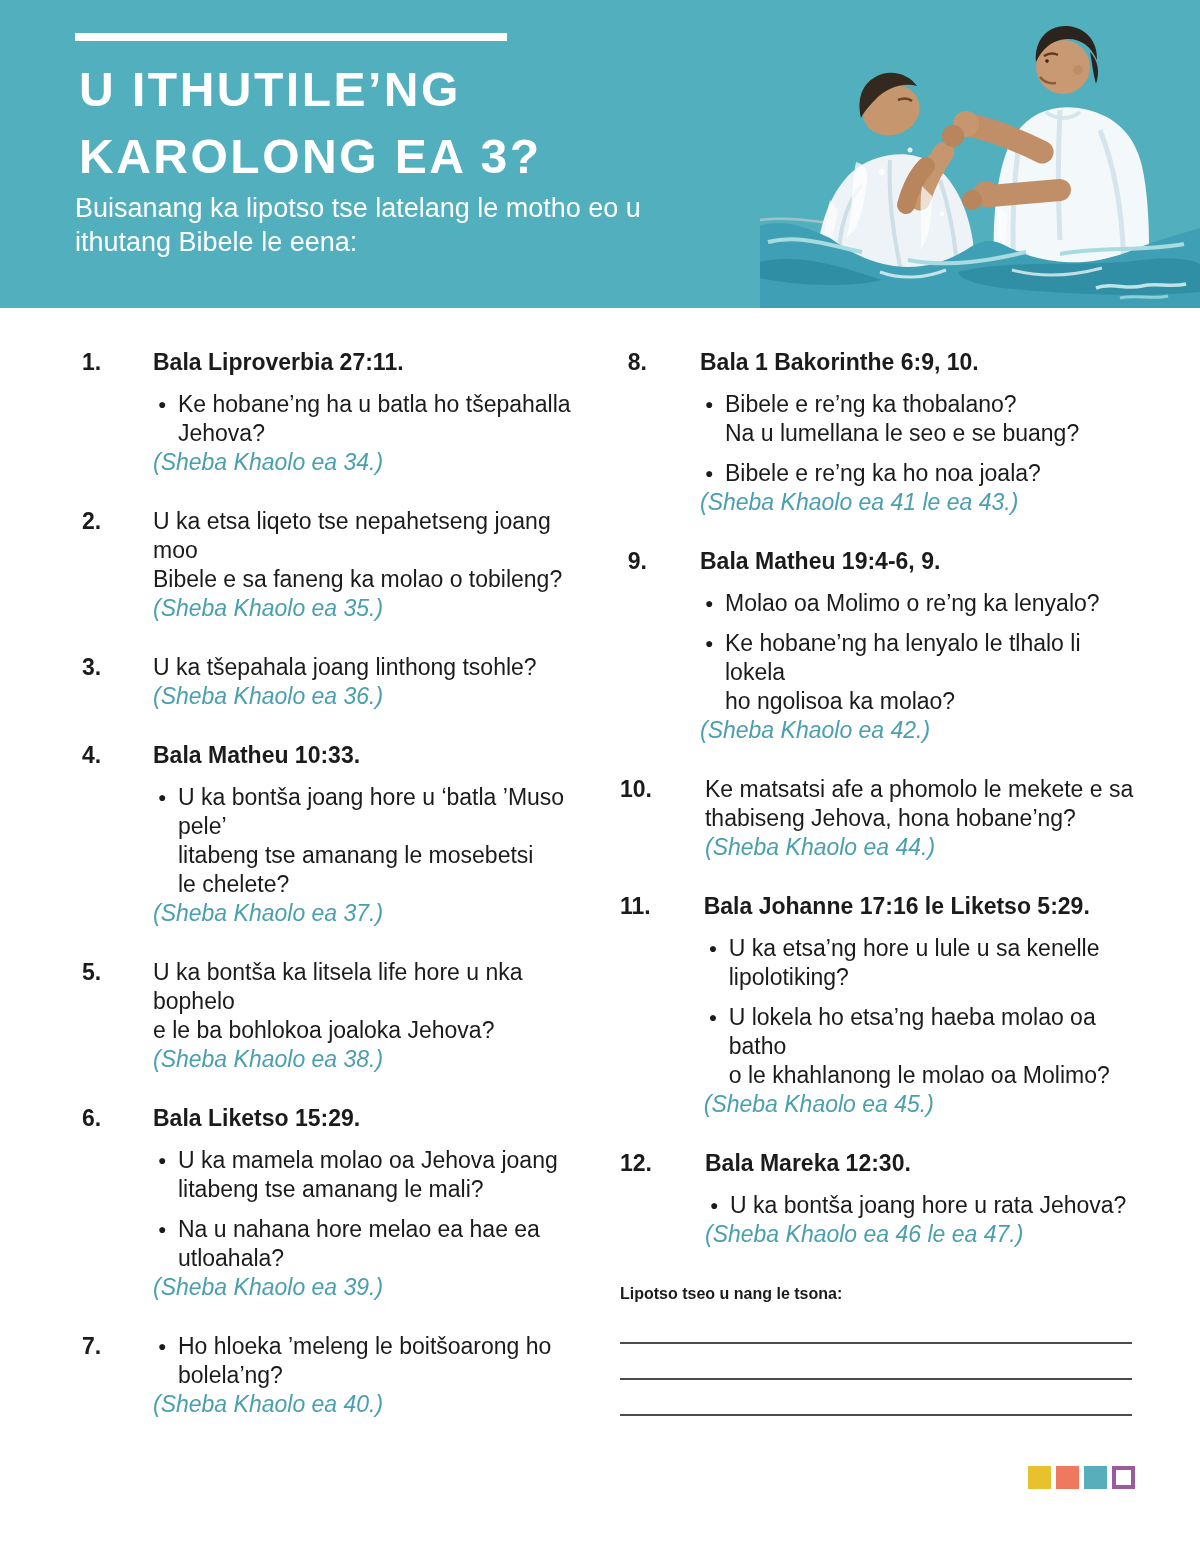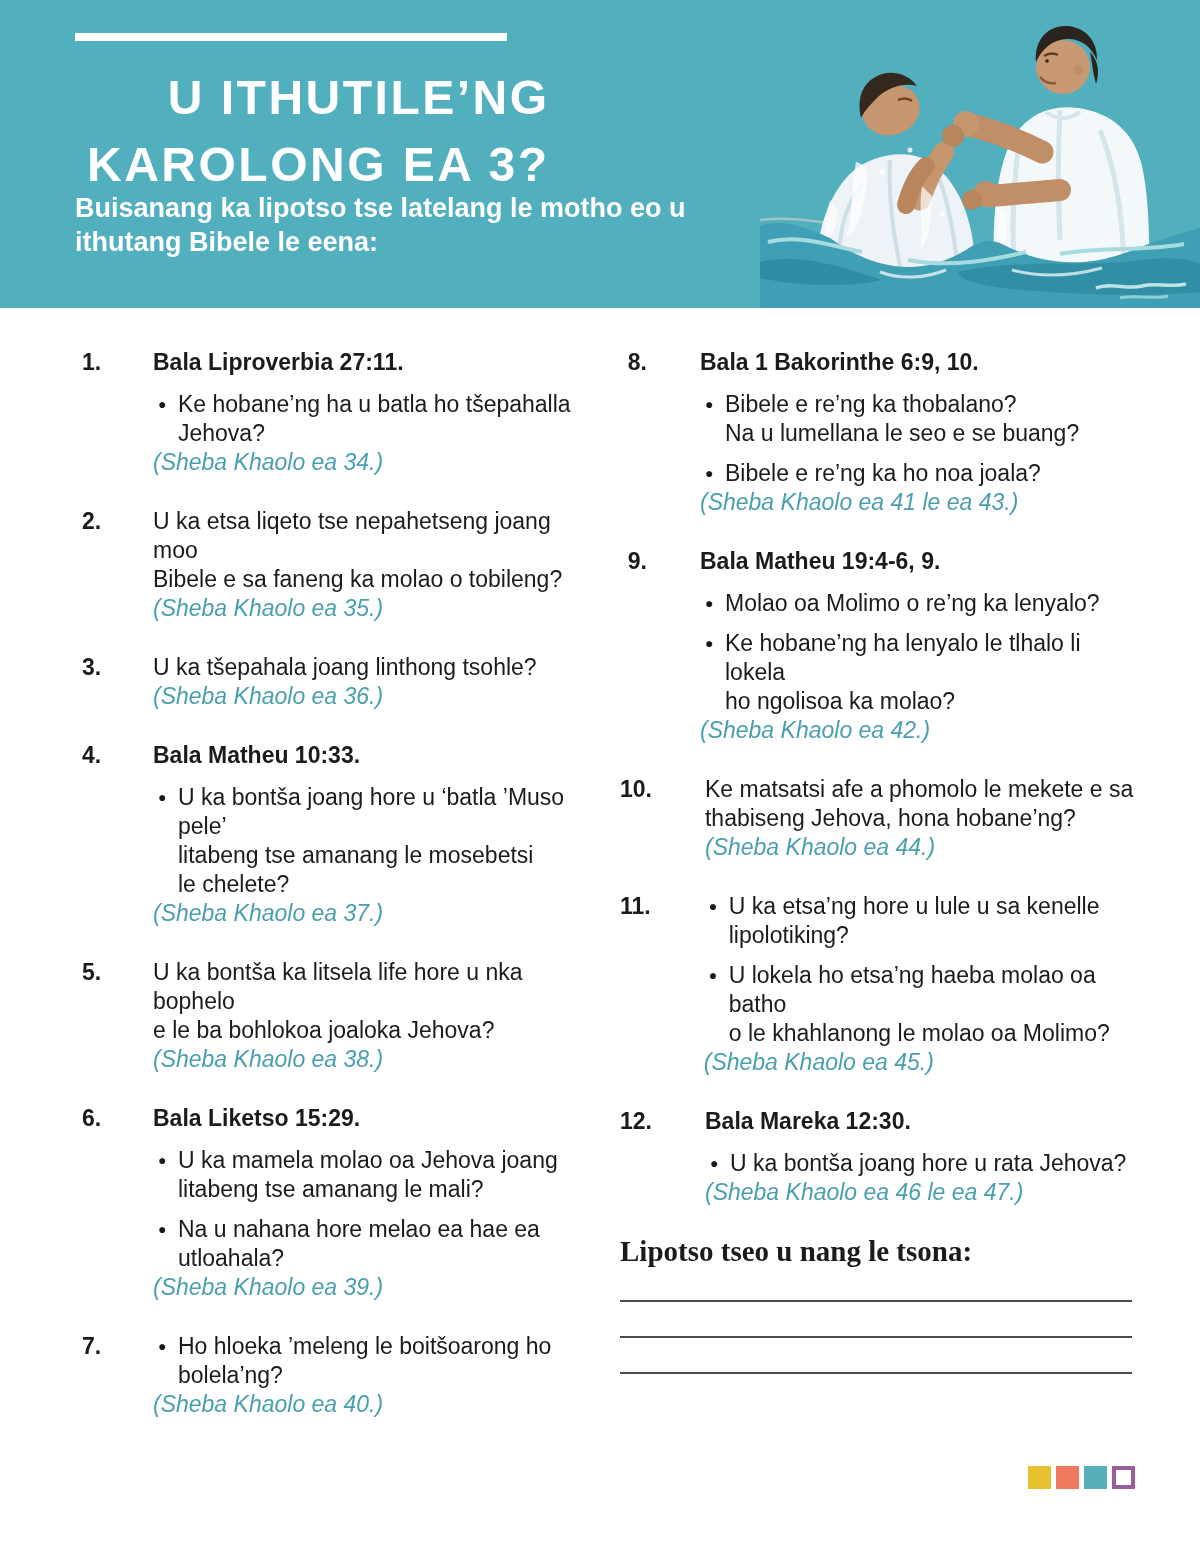--- a/index.html
+++ b/index.html
@@ -2,43 +2,43 @@
 <html style="--header_teal: #52AFBE; --reference_teal: #4A9FAF; --text: #1B1B1B; --square_yellow: #E6C22E; --square_coral: #EF795F; --square_teal: #58AFBB; --square_purple: #9A5C9B;"><head>
 <meta charset="utf-8">
 <style>
   html,body{margin:0;padding:0;}
   body{background:#ffffff;font-family:"Liberation Sans",sans-serif;}
   .page{position:relative;width:1200px;height:1543px;background:#ffffff;overflow:hidden;color:var(--text,#1b1b1b);}
 
   
   .header{position:absolute;left:0;top:0;width:1200px;height:308px;background:var(--header_teal,#52AFBE);}
   .accent-bar{position:absolute;left:75px;top:33px;width:432px;height:8px;background:#ffffff;}
-  .title{position:absolute;left:75px;top:52px;margin:12px;color:#ffffff;font-size:48px;line-height:67px;font-weight:700;letter-spacing:2.5px;white-space:nowrap;text-align:right;}
-  .subtitle{position:absolute;left:75px;top:191px;margin:0;width:640px;color:#ffffff;font-size:27px;line-height:34px;font-weight:700;white-space:pre-line;}
+  .title{position:absolute;left:75px;top:52px;margin:4px;color:#ffffff;font-size:48px;line-height:67px;font-weight:700;letter-spacing:2.5px;white-space:nowrap;}
+  .subtitle{position:absolute;left:75px;top:191px;margin:0;width:640px;color:#ffffff;font-size:27px;line-height:34px;font-weight:400;white-space:pre-line;}
   .illustration{position:absolute;right:0;top:0;display:block;}
 
   
   .col{position:absolute;top:348px;font-size:23px;line-height:29px;}
   .col-left{left:82px;width:515px;}
   .col-right{left:620px;width:525px;}
   .item{display:flex;margin-bottom:30px;}
   .item:last-child{margin-bottom:0;}
   .col-left .num{flex:0 0 21px;margin-right:10px;font-weight:700;}
   .col-right .num{flex:0 0 27px;margin-right:13px;font-weight:700;text-align:right;}
   .body{flex:1;min-width:0;margin-left:40px;}
   .heading{font-weight:700;margin-bottom:13px;}
   .qtext{white-space:pre-line;}
   .bullet{display:flex;}
   .bullet + .bullet{margin-top:11px;}
   .dot{flex:0 0 20px;padding-left:5px;font-size:14px;line-height:29px;}
   .btext{white-space:pre-line;min-width:0;}
   .ref{color:var(--reference_teal,#4A9FAF);font-style:italic;}
 
   
-  .notes-label{font-weight:700;font-size:29px;line-height:29px;font-family:Liberation Serif, serif;}
+  .notes-label{font-weight:700;font-size:16px;line-height:29px;}
   .note-line{height:34px;border-bottom:2px solid #4b4b4b;width:512px;}
 
   
   .footer-squares{position:absolute;left:1028px;top:1466px;display:flex;gap:5px;}
   .sq{width:23px;height:23px;box-sizing:border-box;}
   .sq.outline{background:#ffffff;border:4px solid #9A5C9B;}
 </style>
 </head>
 <body>
 
@@ -243,20 +243,21 @@
       <div class="body">
         <div class="qtext">Ke matsatsi afe a phomolo le mekete e sa
 thabiseng Jehova, hona hobane’ng?</div>
         <div class="ref">(Sheba Khaolo ea 44.)</div>
       </div>
     </div>
 
     <div class="item">
       <div class="num">11.</div>
       <div class="body">
+        <div class="heading">Bala Johanne 17:16 le Liketso 5:29.</div>
         <div class="bullet">
           <span class="dot">●</span>
           <span class="btext">U ka etsa’ng hore u lule u sa kenelle
 lipolotiking?</span>
         </div>
         <div class="bullet">
           <span class="dot">●</span>
           <span class="btext">U lokela ho etsa’ng haeba molao oa batho
 o le khahlanong le molao oa Molimo?</span>
         </div>

